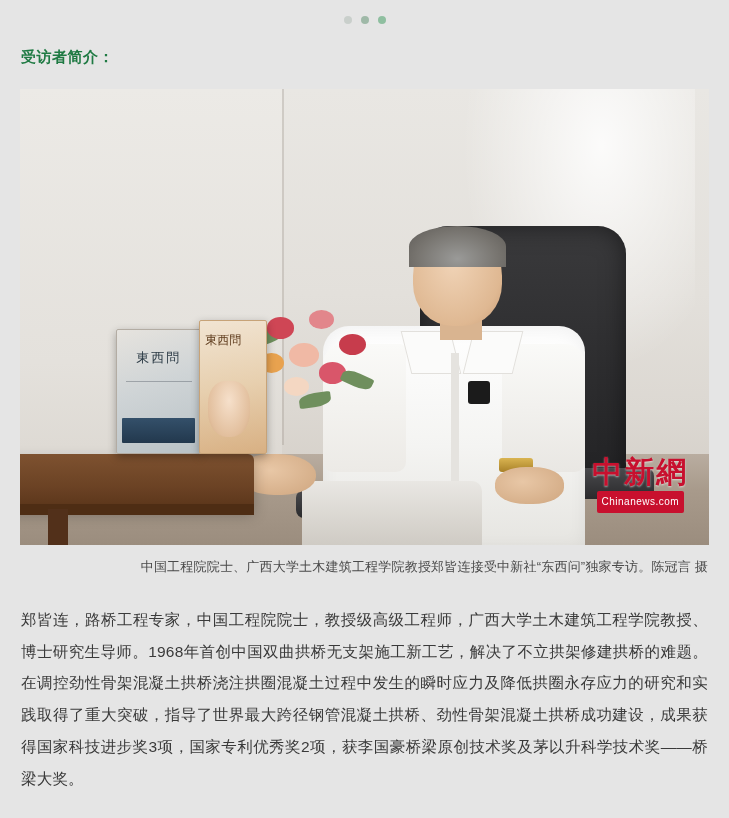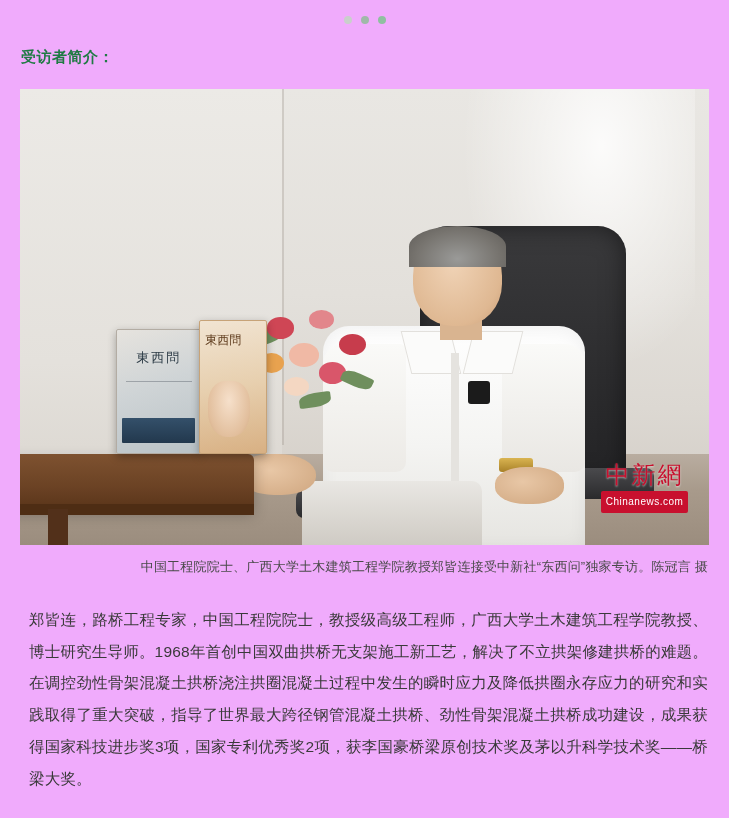--- a/index.html
+++ b/index.html
@@ -13,21 +13,21 @@
     font-family: "Liberation Sans", sans-serif;
     color: #333333;
     position: relative;
     overflow: hidden;
   }
   .page {
     width: 729px;
     min-height: 818px;
     box-sizing: border-box;
     padding: 0 20px;
-    background: #f0abfc;
+    background: #e5e5e5;
   }
   
   .dots {
     display: flex;
     justify-content: center;
     align-items: center;
     gap: 9px;
     padding-top: 16px;
     padding-bottom: 14px;
   }
@@ -371,22 +371,22 @@
   .watermark {
     position: absolute;
     right: 3%;
     bottom: 7%;
     text-align: center;
     line-height: 1;
     user-select: none;
   }
   .wm-cn {
     font-family: "Liberation Serif", serif;
-    font-size: 24px;
-    font-weight: normal;
+    font-size: 30px;
+    font-weight: bold;
     color: #c8102e;
     letter-spacing: 2px;
     text-shadow: 0 1px 2px rgba(255,255,255,0.6);
   }
   .wm-en {
     margin-top: 4px;
     font-size: 10px;
     color: #ffffff;
     background: #c8102e;
     padding: 6px 5px;
@@ -401,21 +401,21 @@
     margin: 12px 1px 0 1px;
     line-height: 1.6;
     letter-spacing: 0.2px;
     text-align: right;
   }
 
   .body-text {
     font-size: 15.5px;
     line-height: 2.05;
     color: #3a3a3a;
-    margin: 26px 1px 0 9px;
+    margin: 26px 1px 0 1px;
     text-align: justify;
     letter-spacing: 0.2px;
   }
 </style>
 </head>
 <body>
 
 <div class="page">
 
   <div class="dots">

